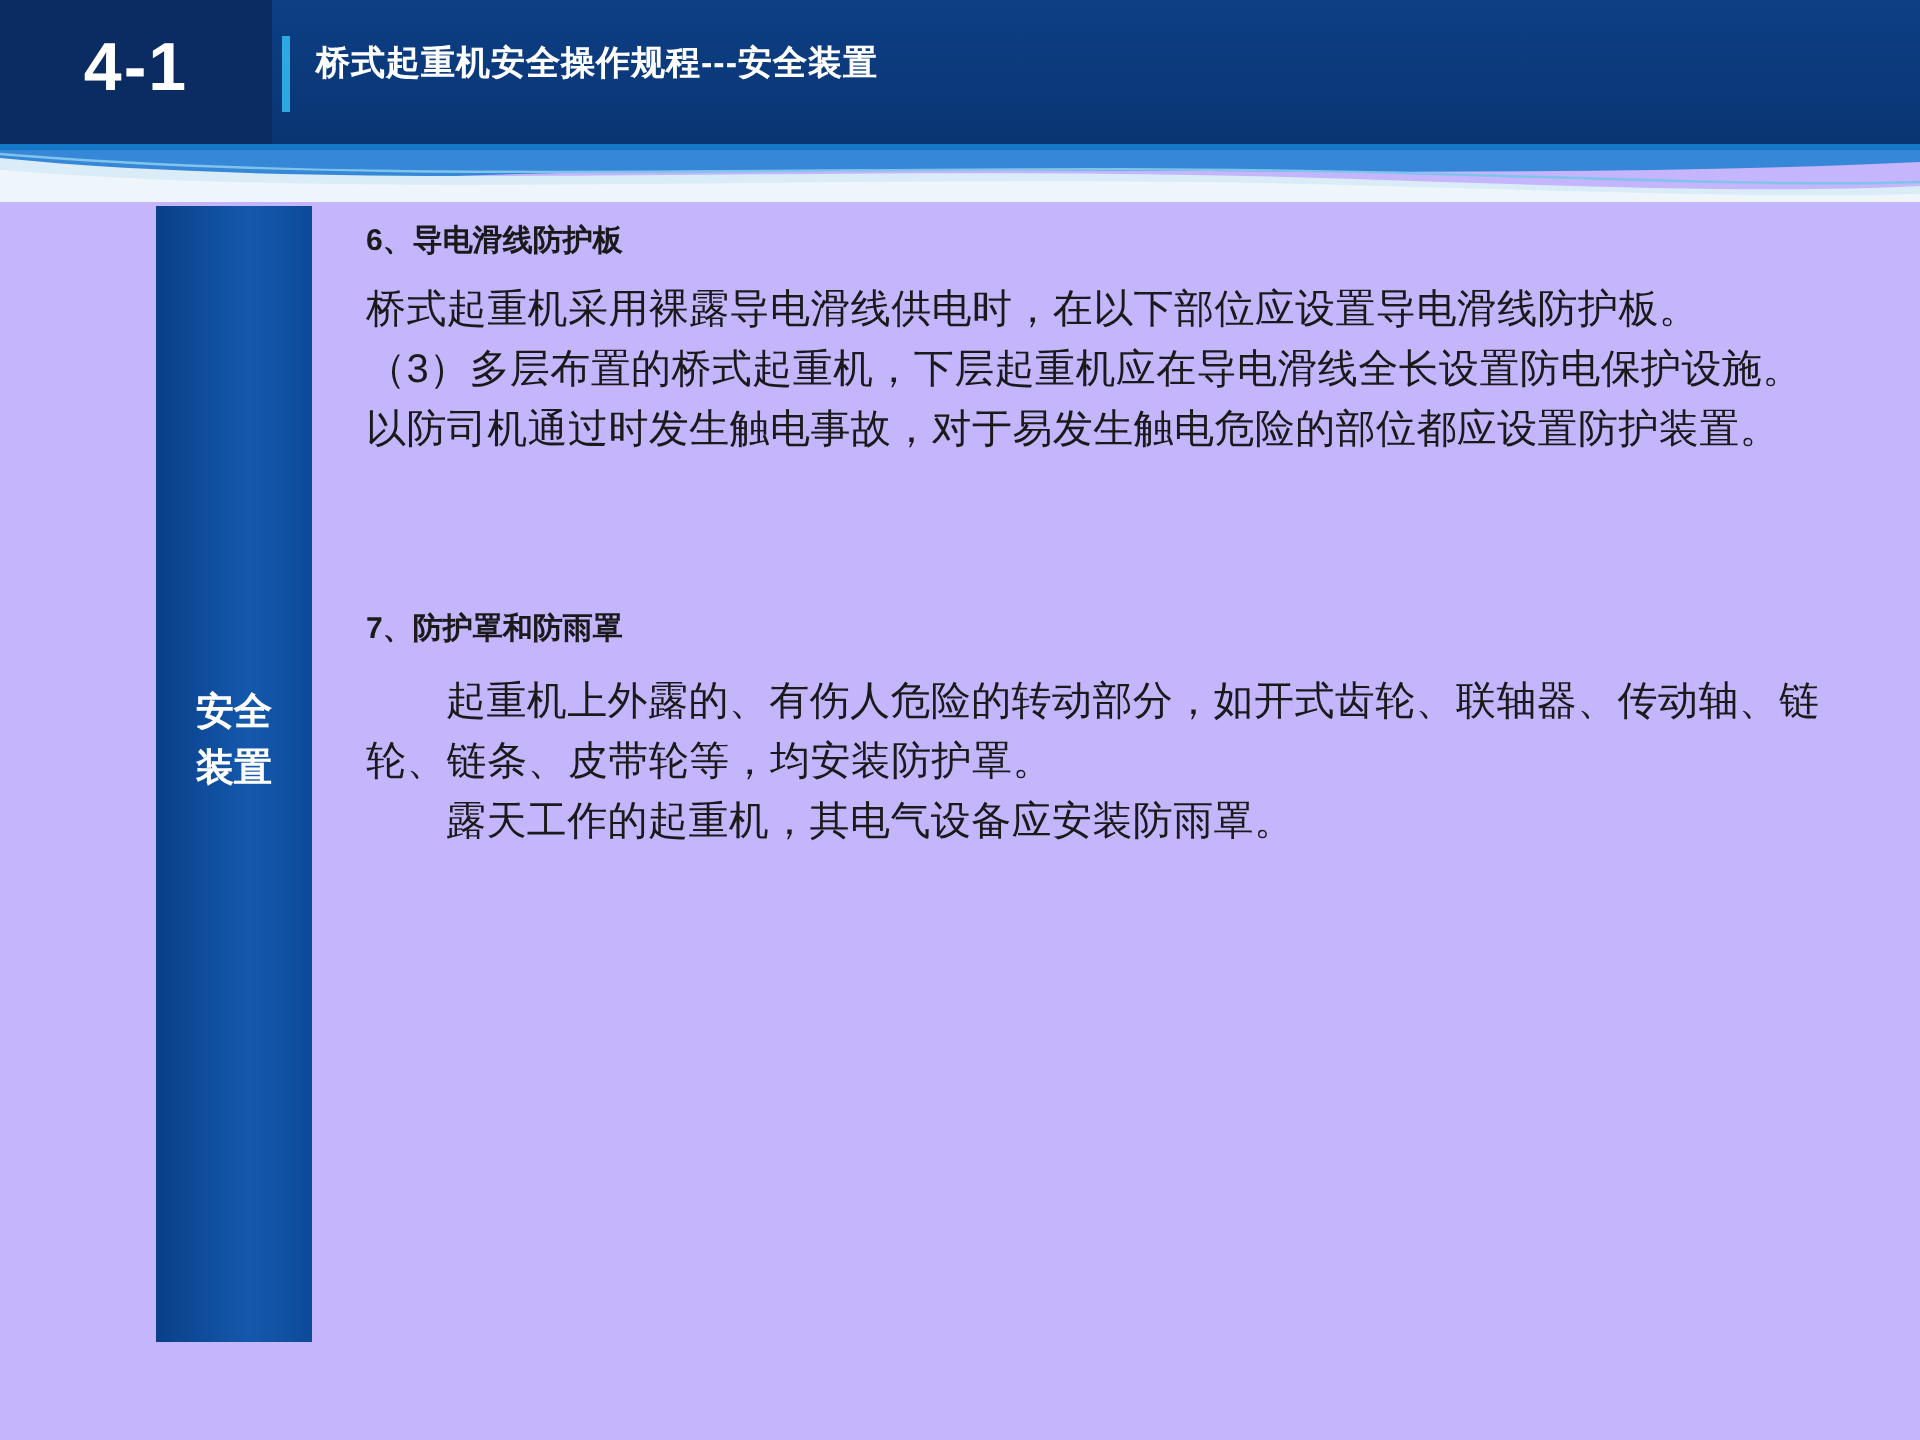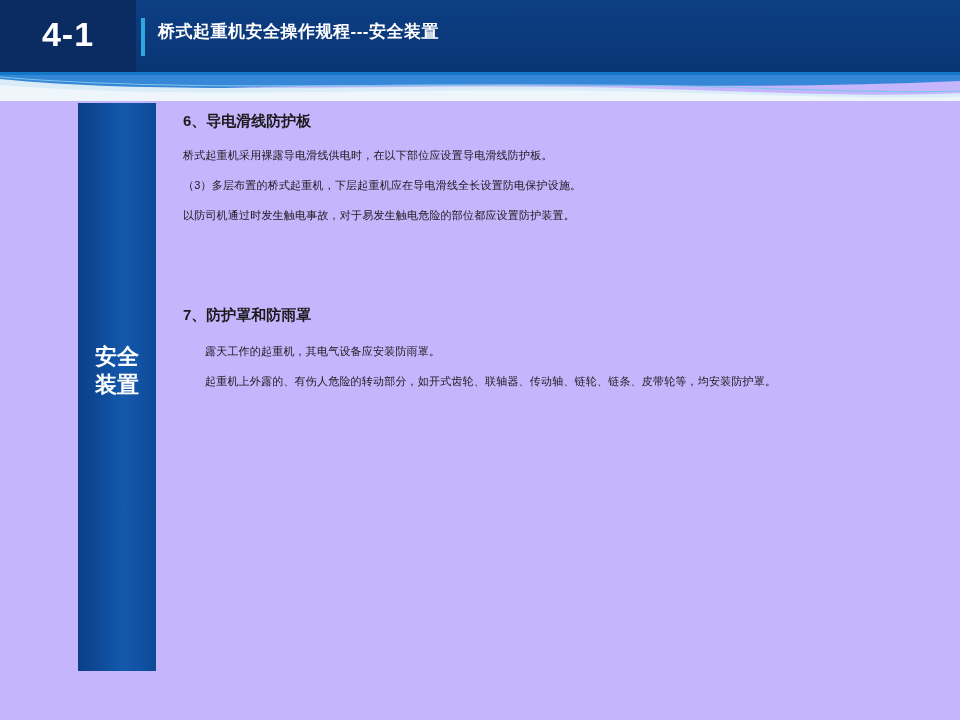--- a/index.html
+++ b/index.html
@@ -101,41 +101,41 @@
     background: #0f4b9b;
     background: linear-gradient(90deg, #0a3f88 0%, #1459ad 60%, #0d4a98 100%);
   }
   .side-tab-label {
     position: absolute;
     left: 0;
     top: 240px;
     width: 78px;
     text-align: center;
     color: #ffffff;
-    font-size: 22px;
+    font-size: 19px;
     font-weight: bold;
     line-height: 28px;
   }
 
   
   .content {
     position: absolute;
     left: 183px;
     top: 108px;
     width: 750px;
   }
   .sec-heading {
     font-size: 15px;
     font-weight: bold;
     color: #1a1a1a;
     margin: 0 0 6px 0;
     line-height: 26px;
   }
   .para {
-    font-size: 11px;
+    font-size: 20px;
     color: #1a1a1a;
     line-height: 30px;
     margin: 0;
     letter-spacing: 0.2px;
   }
   .para-indent { text-indent: 2em; }
   .block-2 { margin-top: 72px; }
   .block-2 .sec-heading { margin-bottom: 8px; }
 </style>
 </head>
@@ -171,18 +171,18 @@
 
     <div class="block-1">
       <p class="sec-heading">6、导电滑线防护板</p>
       <p class="para">桥式起重机采用裸露导电滑线供电时，在以下部位应设置导电滑线防护板。</p>
       <p class="para">（3）多层布置的桥式起重机，下层起重机应在导电滑线全长设置防电保护设施。</p>
       <p class="para">以防司机通过时发生触电事故，对于易发生触电危险的部位都应设置防护装置。</p>
     </div>
 
     <div class="block-2">
       <p class="sec-heading">7、防护罩和防雨罩</p>
+      <p class="para para-indent">起重机上外露的、有伤人危险的转动部分，如开式齿轮、联轴器、传动轴、链轮、链条、皮带轮等，均安装防护罩。</p>
       <p class="para para-indent">露天工作的起重机，其电气设备应安装防雨罩。</p>
-      <p class="para para-indent">起重机上外露的、有伤人危险的转动部分，如开式齿轮、联轴器、传动轴、链轮、链条、皮带轮等，均安装防护罩。</p>
     </div>
 
   </div>
 </div>
 
 </body></html>

